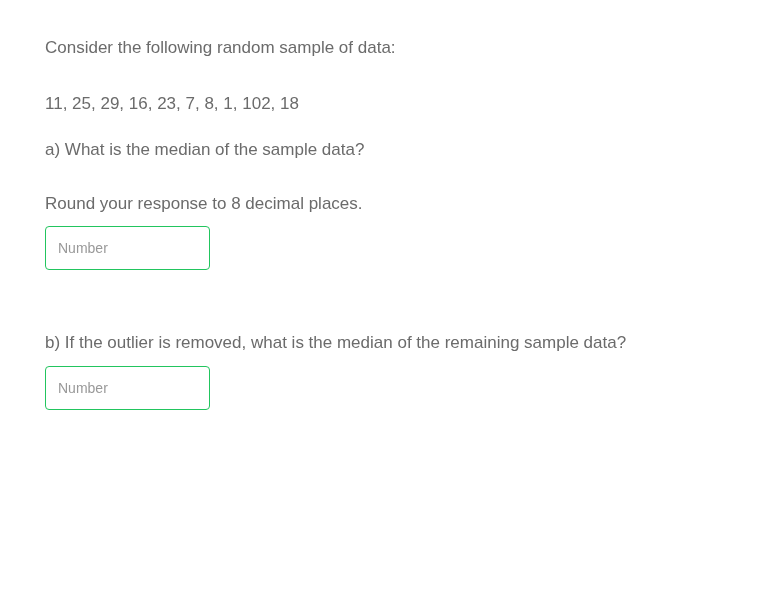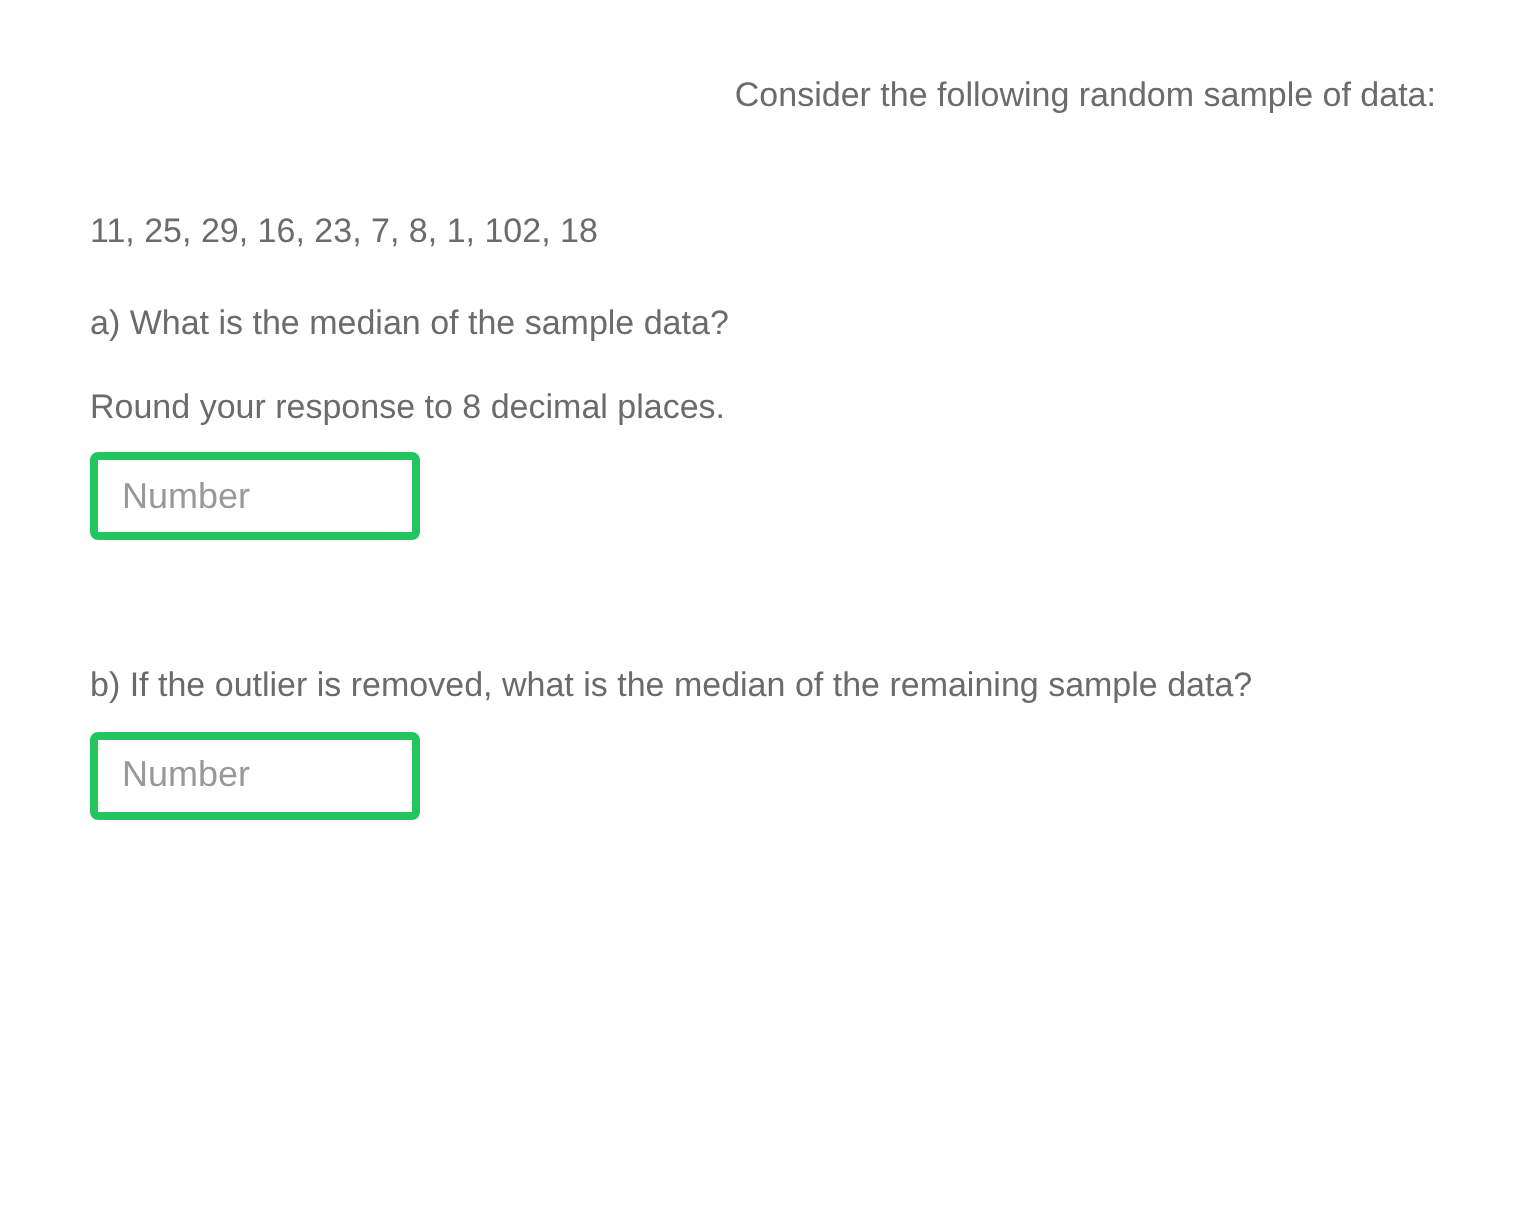--- a/index.html
+++ b/index.html
@@ -11,45 +11,44 @@
       font-family: Arial, Helvetica, sans-serif;
       background: #ffffff;
       width: 763px;
       height: 610px;
       padding: 35px 45px;
       color: #6b6b6b;
       font-size: 17px;
       line-height: 1.5;
     }
     .paragraph {
-      margin-bottom: 42px;
-      text-align: right;
+      margin-bottom: 30px;
     }
     .data-list {
       margin-bottom: 21px;
     }
     .question-a-label {
-      margin-bottom: 16px;
+      margin-bottom: 28px;
     }
     .instruction {
       margin-bottom: 10px;
     }
     .input-wrapper {
       margin-bottom: 60px;
     }
     .input-wrapper-b {
       margin-top: 10px;
     }
     .number-input {
       width: 165px;
       height: 44px;
-      border: 4px solid #22c55e;
+      border: 1px solid #22c55e;
       border-radius: 4px;
       padding: 0 12px;
-      font-size: 18px;
+      font-size: 14px;
       color: #6b6b6b;
       font-family: Arial, Helvetica, sans-serif;
       outline: none;
     }
     .number-input::placeholder {
       color: #999999;
     }
   </style>
 </head>
 <body>

